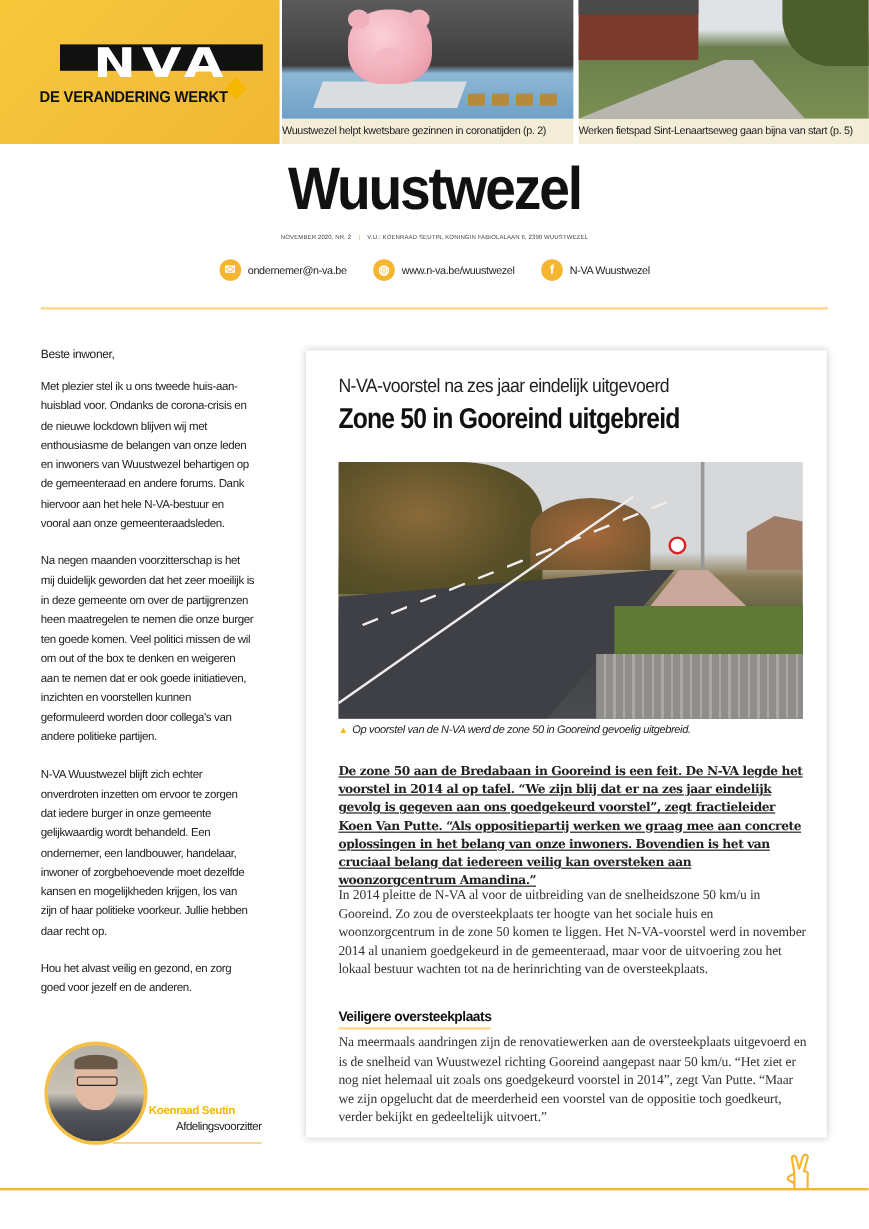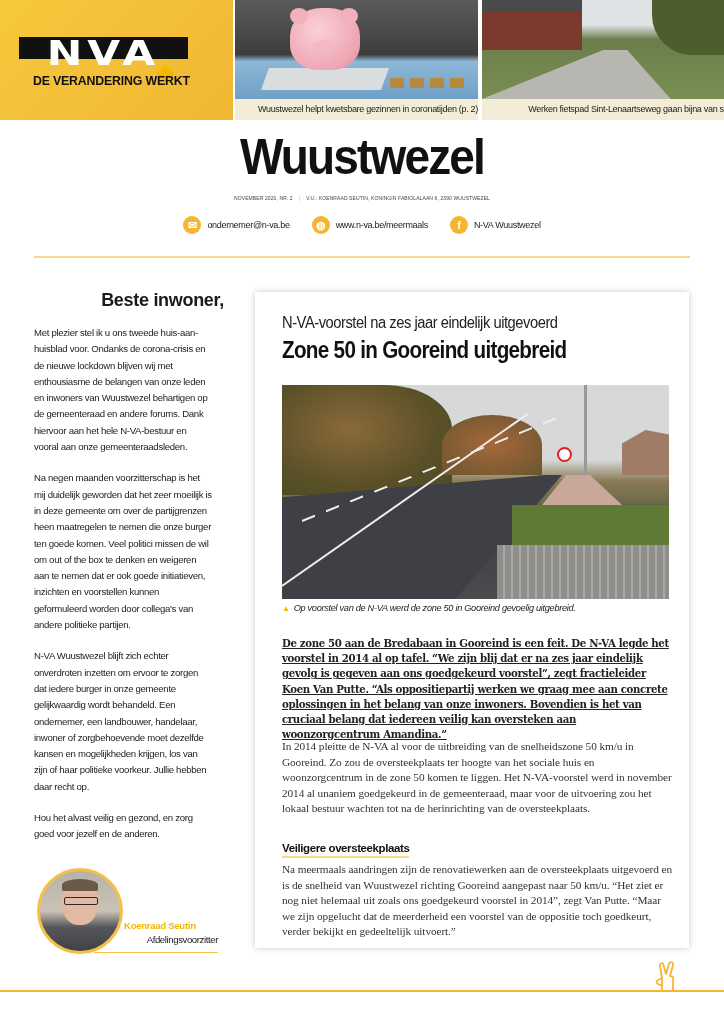--- a/index.html
+++ b/index.html
@@ -2,34 +2,34 @@
 <html><head>
 <meta charset="utf-8">
 <style>
   html, body { margin: 0; padding: 0; background: #ffffff; }
   body { width: 724px; height: 1024px; position: relative; overflow: hidden; font-family: "Liberation Sans", sans-serif; color: #1a1a1a; }
 
   
   .header { position: absolute; left: 0; top: 0; width: 724px; height: 120px; }
   .logo-panel { position: absolute; left: 0; top: 0; width: 233px; height: 120px;
     background: linear-gradient(135deg, #f7c93a 0%, #f4c03a 45%, #f1b733 100%); }
-  .logo-box { position: absolute; left: 19px; top: 37px; width: 169px; height: 22px; background: #111; }
+  .logo-box { position: absolute; left: 50px; top: 37px; width: 169px; height: 22px; background: #111; }
   .logo-text { position: absolute; left: 0; top: -3px; width: 169px; text-align: center;
     font-family: "DejaVu Sans", sans-serif; font-weight: 900; font-size: 34px; letter-spacing: 4px; color: #fff;
     line-height: 38px; transform: scaleX(1.25); transform-origin: center; }
   .logo-diamond { position: absolute; left: 140px; top: 30px; width: 13px; height: 13px; background: #f5b700; transform: rotate(45deg); }
   .logo-tagline { position: absolute; left: 33px; top: 73px; width: 175px; font-weight: 700; font-size: 13px; color: #111; letter-spacing: -0.2px;
     transform: scaleX(0.95); transform-origin: left; }
 
   .teaser { position: absolute; top: 0; height: 120px; overflow: hidden; }
   .teaser-1 { left: 235px; width: 243px; }
   .teaser-2 { left: 482px; width: 242px; padding-left: 33px; }
   .teaser-img { position: absolute; left: 0; top: 0; width: 100%; height: 99px; }
   .teaser-caption { position: absolute; left: 0; top: 99px; width: 100%; height: 21px; background: #f3ecd6;
-    font-size: 9px; line-height: 21px; text-align: right; color: #222; white-space: nowrap; letter-spacing: -0.3px; }
+    font-size: 9px; line-height: 21px; text-align: left; color: #222; white-space: nowrap; letter-spacing: -0.3px; }
 
   
   .piggy-bg { background: linear-gradient(#5b5b5b 0%, #3d3d3d 55%, #8db7d6 62%, #6fa0c6 100%); }
   .piggy-body { position: absolute; left: 55px; top: 8px; width: 70px; height: 62px; background: radial-gradient(circle at 40% 35%, #fbd0d7, #eea6b3 70%, #d98a99); border-radius: 45% 45% 40% 40%; }
   .piggy-ear-l { position: absolute; left: 55px; top: 8px; width: 18px; height: 16px; background: #f0b0bc; border-radius: 50%; }
   .piggy-ear-r { position: absolute; left: 105px; top: 8px; width: 18px; height: 16px; background: #f0b0bc; border-radius: 50%; }
   .piggy-snout { position: absolute; left: 78px; top: 40px; width: 22px; height: 14px; background: #f4b8c3; border-radius: 50%; }
   .piggy-calc { position: absolute; left: 30px; top: 68px; width: 120px; height: 22px; background: #d9dde0; transform: skewX(-20deg); }
   .coins { position: absolute; left: 155px; top: 78px; width: 80px; height: 10px; background: repeating-linear-gradient(90deg, #b58a3d 0 14px, transparent 14px 20px); }
 
@@ -44,21 +44,21 @@
   .title { position: absolute; left: 0; top: 128px; width: 724px; text-align: center; font-weight: 700; font-size: 50px; letter-spacing: -2px; color: #111; transform: scaleX(0.92); }
   .meta { position: absolute; left: 0; top: 195px; width: 724px; text-align: center; font-size: 5px; color: #444; letter-spacing: 0.1px; }
   .meta .sep { color: #f5b700; margin: 0 6px; }
   .contacts { position: absolute; left: 0; top: 216px; width: 724px; display: flex; justify-content: center; gap: 22px; align-items: center; }
   .contact { display: flex; align-items: center; gap: 6px; font-size: 9px; color: #222; letter-spacing: -0.3px; }
   .contact-icon { width: 18px; height: 18px; border-radius: 50%; background: #f5b52e; color: #fff; font-size: 11px; line-height: 18px; text-align: center; font-weight: 700; }
   .gold-rule { position: absolute; left: 34px; top: 256px; width: 656px; height: 2px; background: #fcd98a; }
 
   
   .left-col { position: absolute; left: 34px; top: 290px; width: 190px; }
-  .greeting { font-weight: 700; font-size: 18px; margin: 0 0 14px 0; letter-spacing: -0.3px; text-align: right; }
+  .greeting { font-weight: 400; font-size: 10px; margin: 0 0 14px 0; letter-spacing: -0.3px; }
   .left-col p { font-size: 9.6px; line-height: 16.3px; margin: 0 12px 15px 0; color: #222; letter-spacing: -0.3px; }
   .signature { position: absolute; left: 34px; top: 868px; width: 190px; height: 88px; }
   .avatar { position: absolute; left: 3px; top: 0; width: 80px; height: 80px; border-radius: 50%; border: 3px solid #f5c04a; overflow: hidden;
     background: linear-gradient(#b7b2a8 0%, #c9c2b6 50%, #55575c 70%, #3f4146 100%); }
   .avatar-face { position: absolute; left: 22px; top: 10px; width: 36px; height: 44px; border-radius: 45%; background: #e2b9a2; }
   .avatar-hair { position: absolute; left: 22px; top: 8px; width: 36px; height: 12px; border-radius: 50% 50% 10% 10%; background: #6a5a4a; }
   .avatar-glasses { position: absolute; left: 24px; top: 26px; width: 32px; height: 6px; border: 1.5px solid #2a2a2a; border-radius: 2px; }
   .sig-name { position: absolute; left: 90px; top: 52px; width: 94px; text-align: left; font-weight: 700; font-size: 9.6px; color: #f5b700; letter-spacing: -0.3px; }
   .sig-role { position: absolute; left: 90px; top: 66px; width: 94px; text-align: right; font-size: 9.6px; color: #222; letter-spacing: -0.4px; }
   .sig-rule { position: absolute; left: 60px; top: 84px; width: 124px; height: 1px; background: #f5c04a; }
@@ -130,21 +130,21 @@
 <div class="meta">
   <span>NOVEMBER 2020, NR. 2</span><span class="sep">|</span><span>V.U.: KOENRAAD SEUTIN, KONINGIN FABIOLALAAN 6, 2390 WUUSTWEZEL</span>
 </div>
 <div class="contacts">
   <div class="contact">
     <span class="contact-icon">✉</span>
     <span>ondernemer@n-va.be</span>
   </div>
   <div class="contact">
     <span class="contact-icon">◍</span>
-    <span>www.n-va.be/meermaals</span>
+    <span>www.n-va.be/wuustwezel</span>
   </div>
   <div class="contact">
     <span class="contact-icon">f</span>
     <span>N-VA Wuustwezel</span>
   </div>
 </div>
 <div class="gold-rule"></div>
 
 <div class="left-col">
   <h2 class="greeting">Beste inwoner,</h2>

